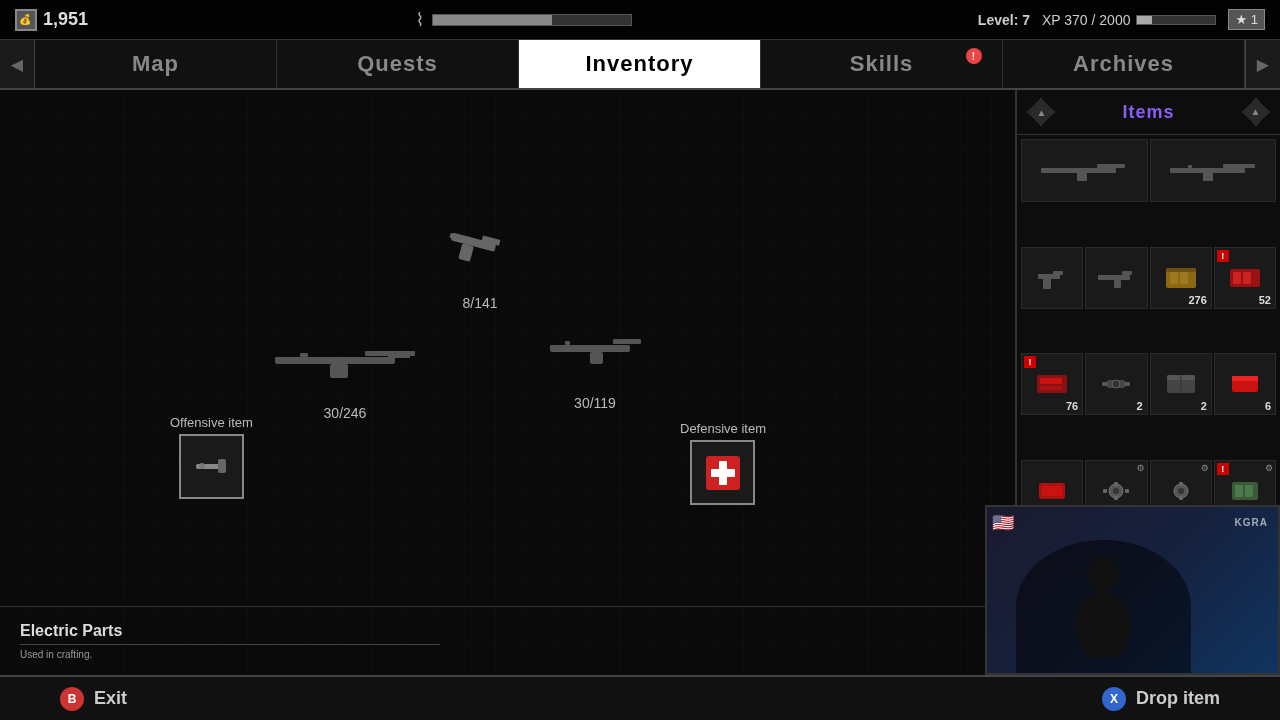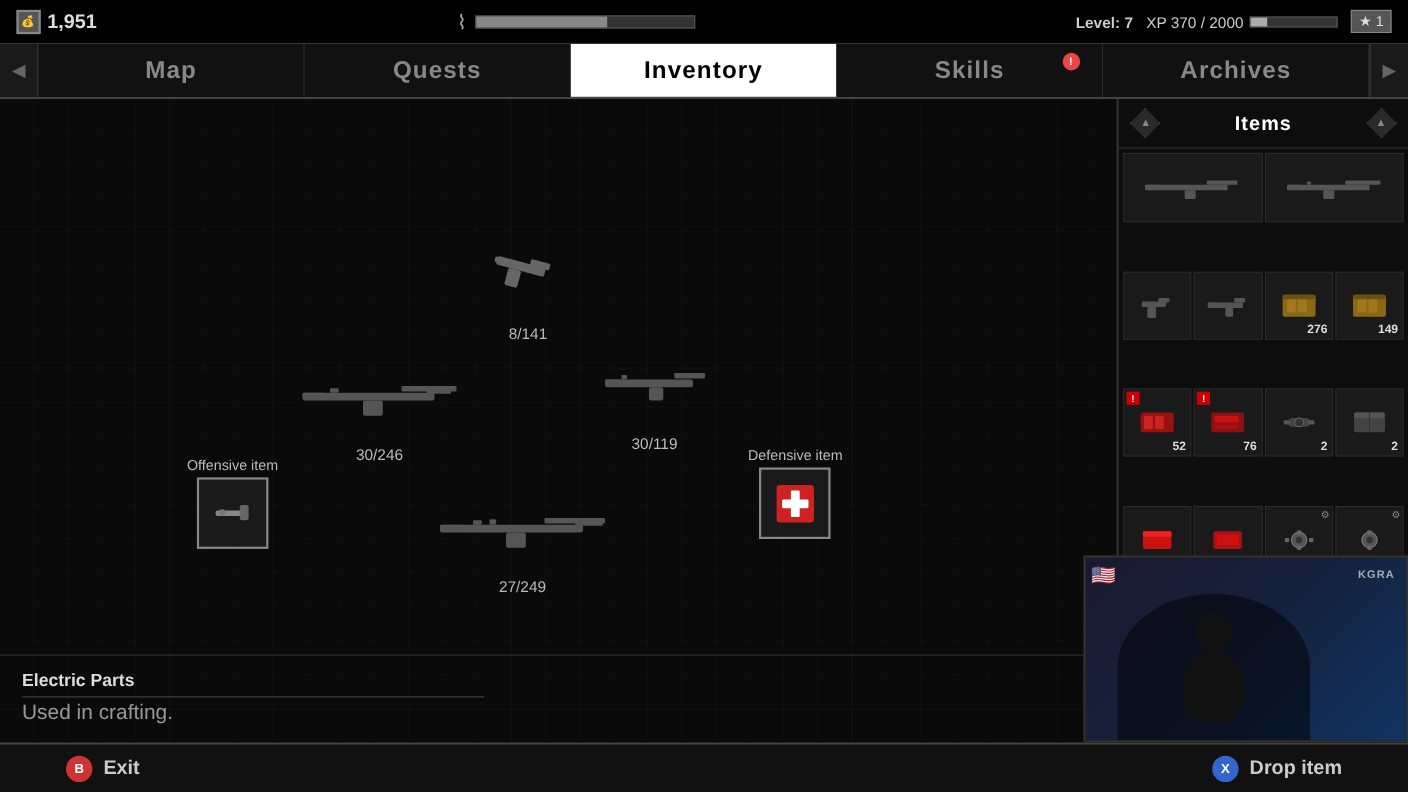--- a/index.html
+++ b/index.html
@@ -212,21 +212,21 @@
       padding: 15px 20px;
       border-top: 1px solid #333;
     }
     .item-name {
       font-size: 16px;
       font-weight: bold;
       color: #ddd;
       margin-bottom: 4px;
     }
     .item-desc {
-      font-size: 19px;
+      font-size: 10px;
       color: #999;
     }
     .info-divider {
       width: 420px;
       height: 1px;
       background: #444;
       margin: 4px 0;
     }
 
     
@@ -251,21 +251,21 @@
       border: 1px solid #555;
       display: flex; align-items: center; justify-content: center;
       color: #888;
       font-size: 14px;
       clip-path: polygon(0 30%, 50% 0%, 100% 30%, 100% 100%, 0 100%);
       cursor: pointer;
     }
     .panel-title {
       font-size: 18px;
       font-weight: bold;
-      color: #ffffff;
+      color: #8b5cf6;
       letter-spacing: 1px;
     }
 
     
     .item-grid {
       display: grid;
       grid-template-columns: repeat(4, 1fr);
       gap: 2px;
       padding: 4px;
       overflow-y: auto;
@@ -396,21 +396,21 @@
       left: 5px;
       font-size: 18px;
     }
 
     
     .slot-pistol { top: 130px; left: 440px; }
     .slot-rifle1 { top: 245px; left: 270px; }
     .slot-smg { top: 235px; left: 545px; }
     .slot-rifle2 { top: 365px; left: 395px; }
     .slot-offensive { top: 325px; left: 170px; }
-    .slot-defensive { top: 316px; left: 680px; }
+    .slot-defensive { top: 331px; left: 680px; }
   </style>
 </head>
 <body>
 
 <div class="hud-top">
   <div class="hud-currency">
     <div class="currency-icon">💰</div>
     <span>1,951</span>
   </div>
   <div class="hud-center">
@@ -490,34 +490,20 @@
           <rect x="5" y="20" width="80" height="7" rx="2"></rect>
           <rect x="68" y="14" width="28" height="5" rx="1"></rect>
           <rect x="5" y="20" width="15" height="5" rx="1"></rect>
           <rect x="45" y="27" width="13" height="12" rx="2"></rect>
           <rect x="20" y="16" width="5" height="4" rx="1"></rect>
         </g>
       </svg>
       <span class="weapon-ammo">30/119</span>
     </div>
 
-    <div class="weapon-slot slot-rifle2">
-      <svg width="160" height="50" viewBox="0 0 160 50">
-        <g fill="#555">
-          <rect x="5" y="22" width="130" height="7" rx="2"></rect>
-          <rect x="100" y="16" width="55" height="5" rx="1"></rect>
-          <rect x="5" y="22" width="22" height="5" rx="1"></rect>
-          <rect x="65" y="29" width="18" height="14" rx="2"></rect>
-          <rect x="35" y="18" width="8" height="4" rx="1"></rect>
-          <rect x="128" y="19" width="25" height="4" rx="1"></rect>
-          <rect x="50" y="17" width="6" height="5" rx="1"></rect>
-        </g>
-      </svg>
-      <span class="weapon-ammo">27/249</span>
-    </div>
 
     <div class="item-slot slot-offensive">
       <span class="item-slot-label">Offensive item</span>
       <div class="item-box">
         <svg width="35" height="35" viewBox="0 0 35 35">
           <rect x="2" y="15" width="28" height="5" rx="2" fill="#888"></rect>
           <rect x="24" y="10" width="8" height="14" rx="2" fill="#666"></rect>
           <circle cx="8" cy="17" r="3" fill="#777"></circle>
         </svg>
       </div>
@@ -597,29 +583,20 @@
       </div>
       <div class="grid-cell">
         <svg width="38" height="28" viewBox="0 0 38 28">
           <rect x="4" y="4" width="30" height="20" rx="2" fill="#8B6914"></rect>
           <rect x="8" y="8" width="8" height="12" rx="1" fill="#a07820"></rect>
           <rect x="18" y="8" width="8" height="12" rx="1" fill="#a07820"></rect>
           <rect x="4" y="4" width="30" height="4" rx="2" fill="#6B5010"></rect>
         </svg>
         <span class="cell-count">276</span>
       </div>
-      <div class="grid-cell">
-        <svg width="38" height="28" viewBox="0 0 38 28">
-          <rect x="4" y="4" width="30" height="20" rx="2" fill="#8B6914"></rect>
-          <rect x="8" y="8" width="8" height="12" rx="1" fill="#a07820"></rect>
-          <rect x="18" y="8" width="8" height="12" rx="1" fill="#a07820"></rect>
-          <rect x="4" y="4" width="30" height="4" rx="2" fill="#6B5010"></rect>
-        </svg>
-        <span class="cell-count">149</span>
-      </div>
 
       <div class="grid-cell">
         <div class="cell-badge">!</div>
         <svg width="36" height="28" viewBox="0 0 36 28">
           <rect x="3" y="5" width="30" height="18" rx="2" fill="#991111"></rect>
           <rect x="6" y="8" width="8" height="12" rx="1" fill="#cc2222"></rect>
           <rect x="16" y="8" width="8" height="12" rx="1" fill="#cc2222"></rect>
         </svg>
         <span class="cell-count">52</span>
       </div>

